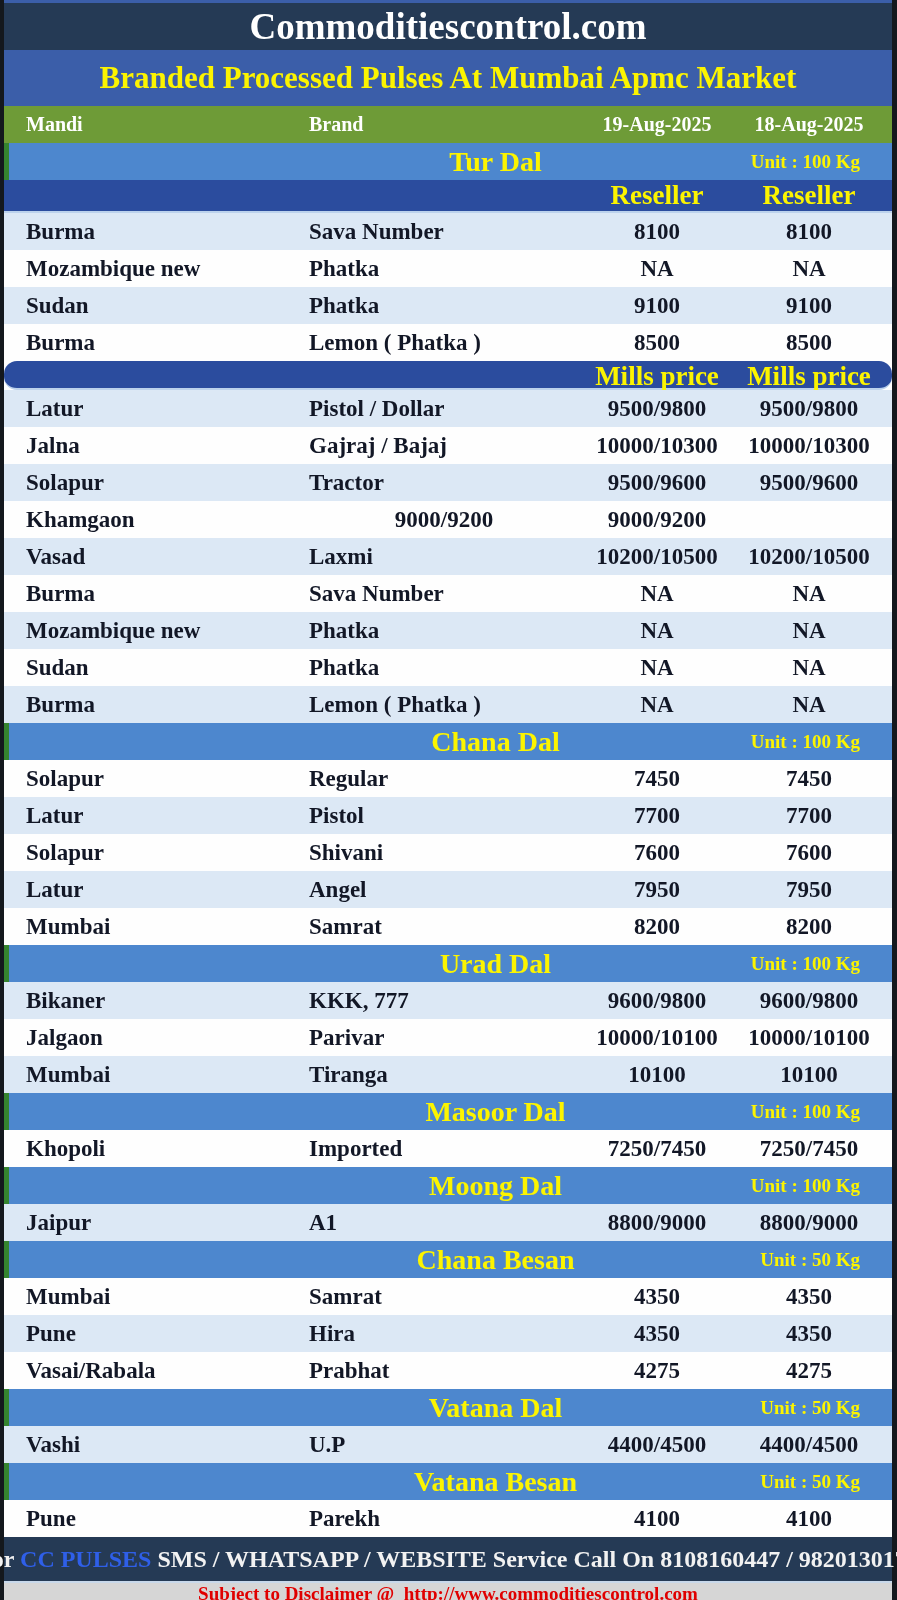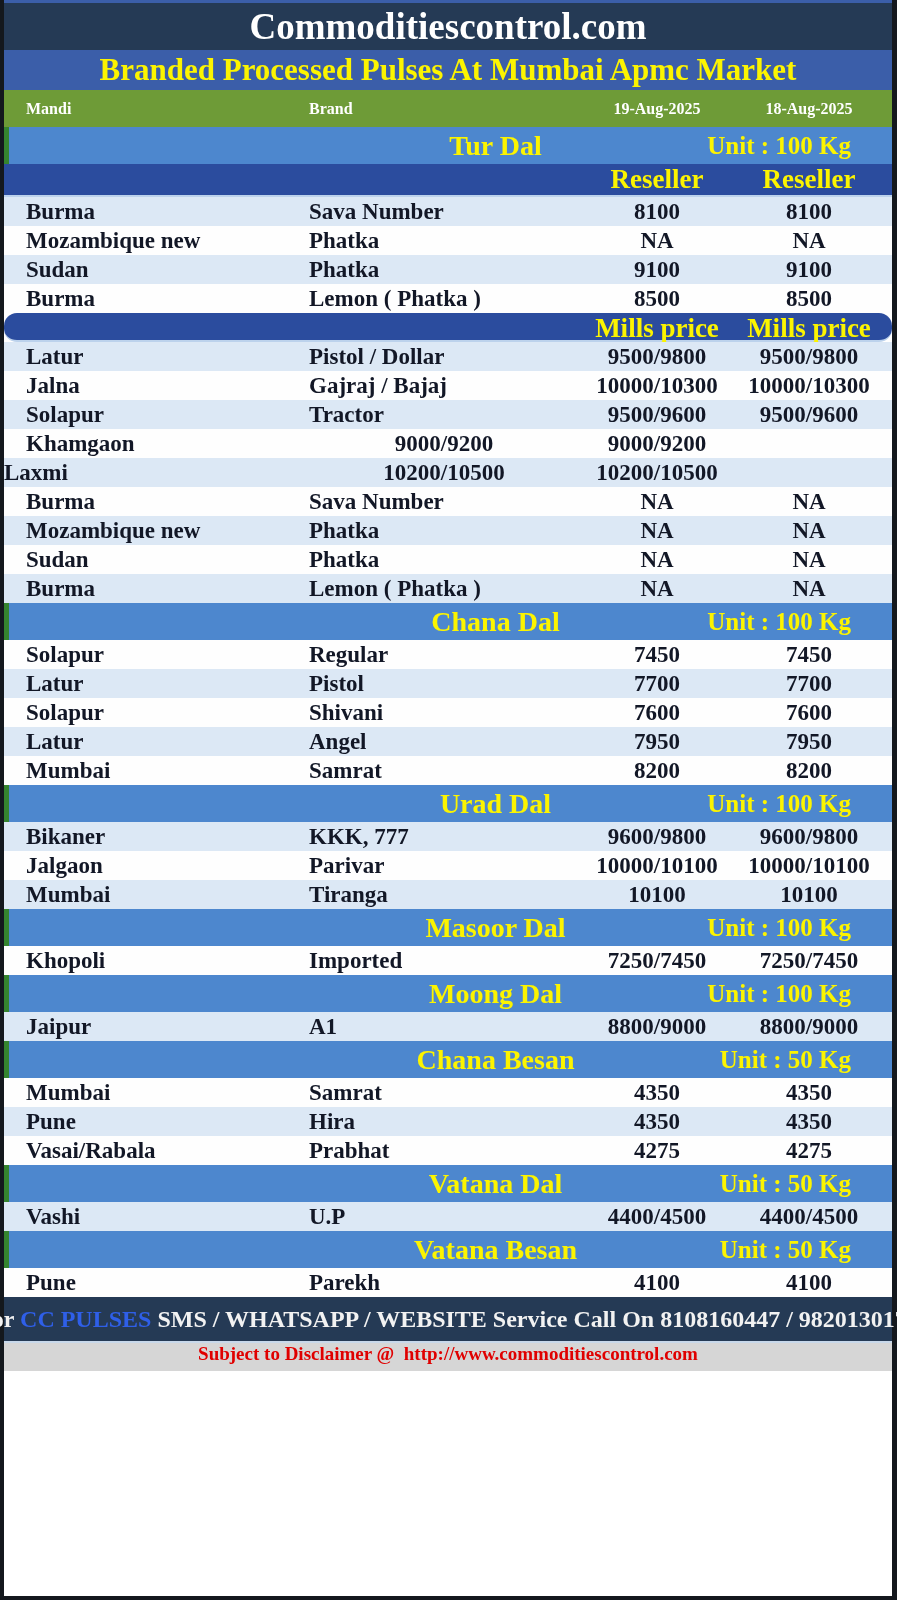--- a/index.html
+++ b/index.html
@@ -7,33 +7,33 @@
   .page{
     box-sizing:border-box;width:897px;height:1600px;
     border-left:4px solid var(--border-dark);
     border-right:5px solid var(--border-dark);
     border-bottom:4px solid var(--border-dark);
     display:flex;flex-direction:column;background:#fff;
   }
   .top-strip{height:3px;background:var(--title-blue);flex:none;}
   .site-header{height:47px;flex:none;background:var(--header-navy);display:flex;align-items:center;justify-content:center;}
   .site-header span{color:#fff;font-size:37px;font-weight:bold;}
-  .title-bar{height:40px;flex:none;background:var(--title-blue);display:flex;align-items:center;justify-content:center;}
+  .title-bar{height:56px;flex:none;background:var(--title-blue);display:flex;align-items:center;justify-content:center;}
   .title-bar span{color:var(--accent-yellow);font-size:31px;font-weight:bold;}
   .grid{display:grid;grid-template-columns:305px 270px 156px 148px;align-items:center;}
-  .colhead{height:37px;flex:none;background:var(--green-header);color:#fff;font-size:16px;font-weight:bold;}
+  .colhead{height:37px;flex:none;background:var(--green-header);color:#fff;font-size:20px;font-weight:bold;}
   .c1{padding-left:22px;text-align:left;}
   .c2{text-align:left;}
   .c3,.c4{text-align:center;}
   .secbar{height:37px;flex:none;background:var(--section-blue);position:relative;display:flex;align-items:center;border-left:5px solid #35842F;}
   .secname{position:absolute;left:0;right:0;text-align:center;transform:translateX(45px);color:var(--accent-yellow);font-size:28px;font-weight:bold;}
-  .secunit{position:absolute;right:41px;color:var(--accent-yellow);font-size:25px;font-weight:bold;}
+  .secunit{position:absolute;right:32px;color:var(--accent-yellow);font-size:19px;font-weight:bold;}
   .ptbar{height:33px;flex:none;background:var(--subheader-navy);color:var(--accent-yellow);font-size:27px;font-weight:bold;border-bottom:2px solid #BCD2EC;box-sizing:border-box;}
   .ptbar.tall{height:29px;border-radius:13px;}
-  .row{height:29px;flex:none;font-size:23px;font-weight:bold;color:var(--text-dark);}
+  .row{height:37px;flex:none;font-size:23px;font-weight:bold;color:var(--text-dark);}
   .lt{background:var(--row-alt);}
   .wt{background:#fefefe;}
   .footer{height:44px;flex:none;background:var(--header-navy);display:flex;align-items:center;justify-content:center;color:#f2f2f2;font-size:24px;font-weight:bold;white-space:pre;}
   .ccp{color:var(--brand-blue);}
   .disclaimer{height:30px;flex:none;background:#d6d6d6;border-top:2px solid #c8d8ea;box-sizing:border-box;display:flex;align-items:flex-start;justify-content:center;color:var(--disclaimer-red);font-size:19px;font-weight:bold;white-space:pre;}
 </style>
 </head>
 <body>
 
 <div class="page">
@@ -115,20 +115,21 @@
     <div class="c2">Tractor</div>
     <div class="c3">9500/9600</div>
     <div class="c4">9500/9600</div>
   </div>
   <div class="row grid wt">
     <div class="c1">Khamgaon</div>
     <div class="c3">9000/9200</div>
     <div class="c4">9000/9200</div>
   </div>
   <div class="row grid lt">
+    <div class="c1">Vasad</div>
     <div class="c2">Laxmi</div>
     <div class="c3">10200/10500</div>
     <div class="c4">10200/10500</div>
   </div>
   <div class="row grid wt">
     <div class="c1">Burma</div>
     <div class="c2">Sava Number</div>
     <div class="c3">NA</div>
     <div class="c4">NA</div>
   </div>

